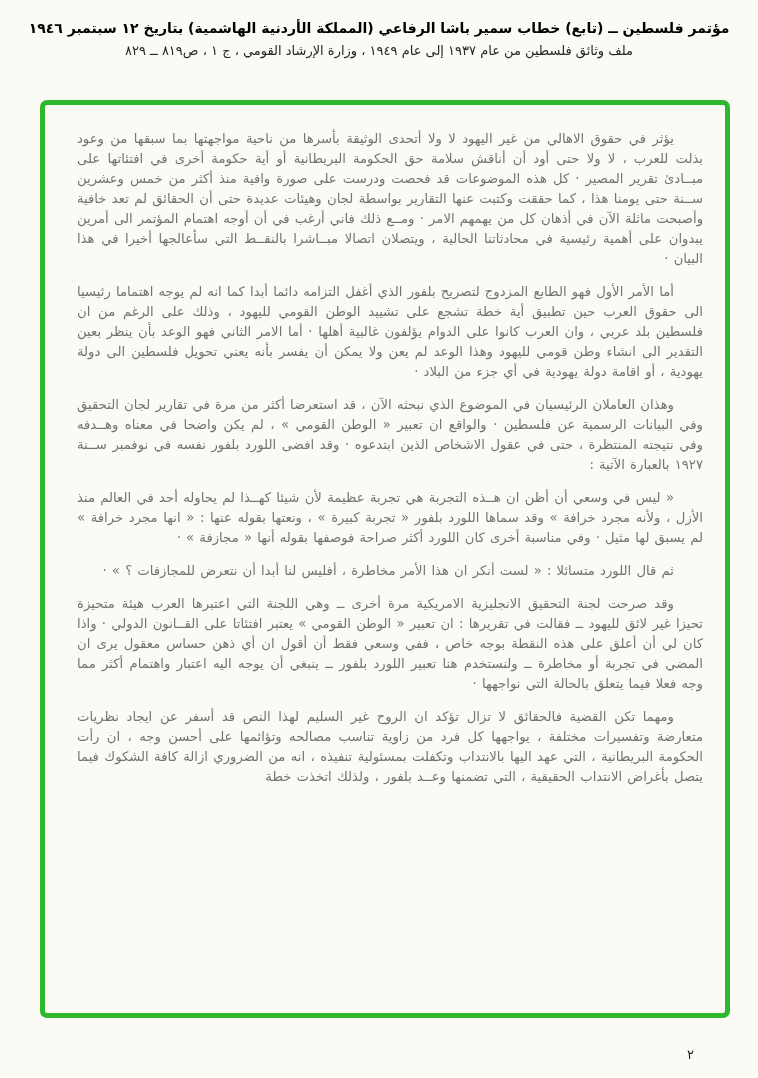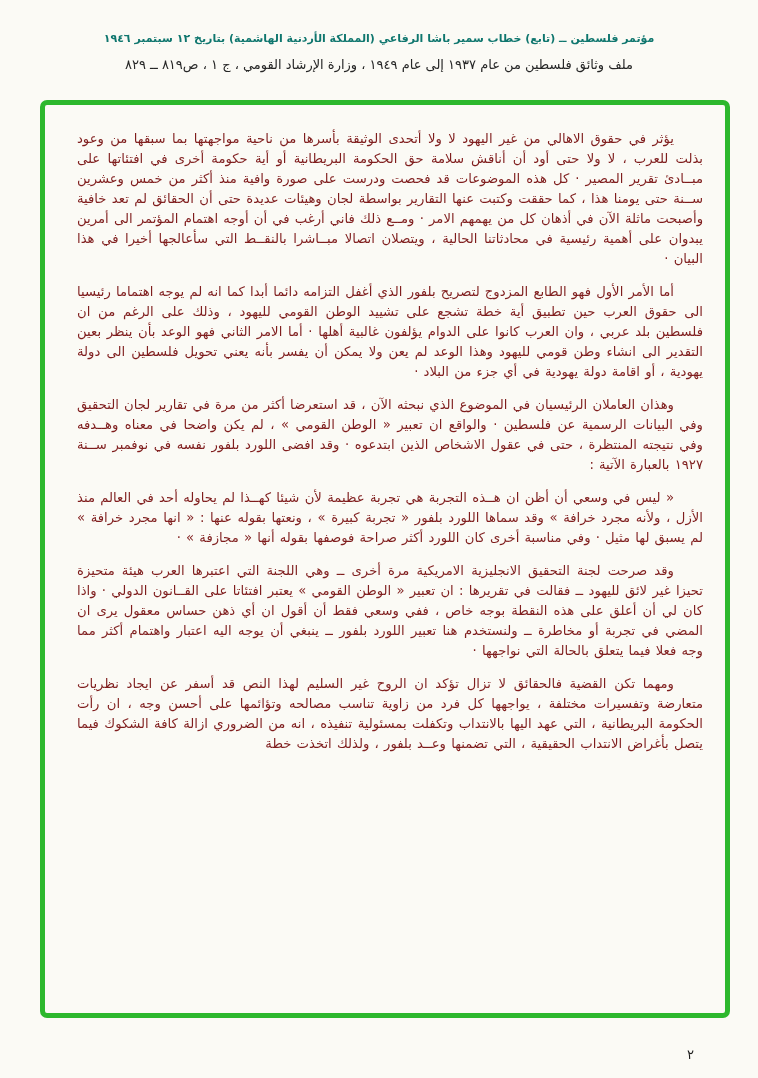--- a/index.html
+++ b/index.html
@@ -16,24 +16,24 @@
     background:#fbfaf5;
     direction:rtl;
     overflow:hidden;
     box-shadow:0 0 4px rgba(0,0,0,.15);
   }
   .doc-header {
     text-align:center;
     padding-top:20px;
   }
   .doc-title {
-    margin:12px;
-    font-size:11px;
+    margin:0;
+    font-size:14px;
     font-weight:bold;
-    color:#0f766e;
+    color:#000000;
     letter-spacing:.2px;
   }
   .doc-source {
     margin-top:7px;
     font-size:13px;
     color:#262626;
   }
   .annotation-box {
     position:absolute;
     top:100px;
@@ -43,21 +43,21 @@
     box-sizing:border-box;
     border:5px solid #2db82d;
     border-radius:7px;
     padding:24px 22px 8px 20px;
     overflow:hidden;
   }
   .doc-body p {
     margin:0 0 13px 12px;
     font-size:13.2px;
     line-height:20px;
-    color:#7f1d1d;
+    color:#737373;
     text-align:justify;
     text-indent:2.2em;
     word-spacing:1px;
   }
   .page-number {
     position:absolute;
     bottom:16px;
     right:64px;
     font-size:13px;
     color:#1a1a1a;
@@ -72,20 +72,21 @@
     <h1 class="doc-title">مؤتمر فلسطين ــ (تابع) خطاب سمير باشا الرفاعي (المملكة الأردنية الهاشمية) بتاريخ ١٢ سبتمبر ١٩٤٦</h1>
     <div class="doc-source">ملف وثائق فلسطين من عام ١٩٣٧ إلى عام ١٩٤٩ ، وزارة الإرشاد القومي ، ج ١ ، ص٨١٩ ــ ٨٢٩</div>
   </header>
 
   <div class="annotation-box">
     <div class="doc-body">
       <p>يؤثر في حقوق الاهالي من غير اليهود لا ولا أتحدى الوثيقة بأسرها من ناحية مواجهتها بما سبقها من وعود بذلت للعرب ، لا ولا حتى أود أن أناقش سلامة حق الحكومة البريطانية أو أية حكومة أخرى في افتئاتها على مبــادئ تقرير المصير · كل هذه الموضوعات قد فحصت ودرست على صورة وافية منذ أكثر من خمس وعشرين ســنة حتى يومنا هذا ، كما حققت وكتبت عنها التقارير بواسطة لجان وهيئات عديدة حتى أن الحقائق لم تعد خافية وأصبحت ماثلة الآن في أذهان كل من يهمهم الامر · ومــع ذلك فاني أرغب في أن أوجه اهتمام المؤتمر الى أمرين يبدوان على أهمية رئيسية في محادثاتنا الحالية ، ويتصلان اتصالا مبــاشرا بالنقــط التي سأعالجها أخيرا في هذا البيان ·</p>
       <p>أما الأمر الأول فهو الطابع المزدوج لتصريح بلفور الذي أغفل التزامه دائما أبدا كما انه لم يوجه اهتماما رئيسيا الى حقوق العرب حين تطبيق أية خطة تشجع على تشييد الوطن القومي لليهود ، وذلك على الرغم من ان فلسطين بلد عربي ، وان العرب كانوا على الدوام يؤلفون غالبية أهلها · أما الامر الثاني فهو الوعد بأن ينظر بعين التقدير الى انشاء وطن قومي لليهود وهذا الوعد لم يعن ولا يمكن أن يفسر بأنه يعني تحويل فلسطين الى دولة يهودية ، أو اقامة دولة يهودية في أي جزء من البلاد ·</p>
       <p>وهذان العاملان الرئيسيان في الموضوع الذي نبحثه الآن ، قد استعرضا أكثر من مرة في تقارير لجان التحقيق وفي البيانات الرسمية عن فلسطين · والواقع ان تعبير « الوطن القومي » ، لم يكن واضحا في معناه وهــدفه وفي نتيجته المنتظرة ، حتى في عقول الاشخاص الذين ابتدعوه · وقد افضى اللورد بلفور نفسه في نوفمبر ســنة ١٩٢٧ بالعبارة الآتية :</p>
       <p>« ليس في وسعي أن أظن ان هــذه التجربة هي تجربة عظيمة لأن شيئا كهــذا لم يحاوله أحد في العالم منذ الأزل ، ولأنه مجرد خرافة » وقد سماها اللورد بلفور « تجربة كبيرة » ، ونعتها بقوله عنها : « انها مجرد خرافة » لم يسبق لها مثيل · وفي مناسبة أخرى كان اللورد أكثر صراحة فوصفها بقوله أنها « مجازفة » ·</p>
+      <p>ثم قال اللورد متسائلا : « لست أنكر ان هذا الأمر مخاطرة ، أفليس لنا أبدا أن نتعرض للمجازفات ؟ » ·</p>
       <p>وقد صرحت لجنة التحقيق الانجليزية الامريكية مرة أخرى ــ وهي اللجنة التي اعتبرها العرب هيئة متحيزة تحيزا غير لائق لليهود ــ فقالت في تقريرها : ان تعبير « الوطن القومي » يعتبر افتئاتا على القــانون الدولي · واذا كان لي أن أعلق على هذه النقطة بوجه خاص ، ففي وسعي فقط أن أقول ان أي ذهن حساس معقول يرى ان المضي في تجربة أو مخاطرة ــ ولنستخدم هنا تعبير اللورد بلفور ــ ينبغي أن يوجه اليه اعتبار واهتمام أكثر مما وجه فعلا فيما يتعلق بالحالة التي نواجهها ·</p>
       <p>ومهما تكن القضية فالحقائق لا تزال تؤكد ان الروح غير السليم لهذا النص قد أسفر عن ايجاد نظريات متعارضة وتفسيرات مختلفة ، يواجهها كل فرد من زاوية تناسب مصالحه وتؤائمها على أحسن وجه ، ان رأت الحكومة البريطانية ، التي عهد اليها بالانتداب وتكفلت بمسئولية تنفيذه ، انه من الضروري ازالة كافة الشكوك فيما يتصل بأغراض الانتداب الحقيقية ، التي تضمنها وعــد بلفور ، ولذلك اتخذت خطة</p>
     </div>
   </div>
 
   <div class="page-number">٢</div>
 
 </div>
 
 </body></html>

